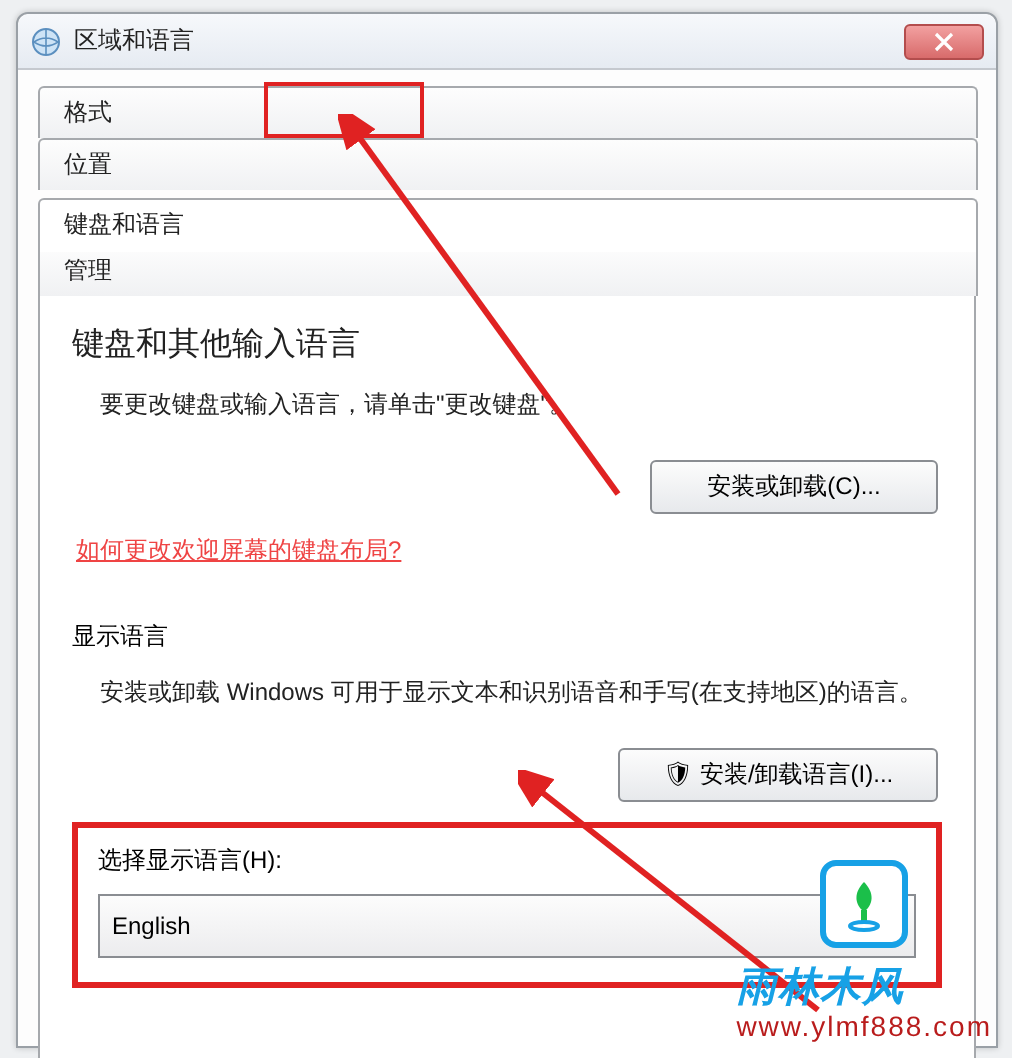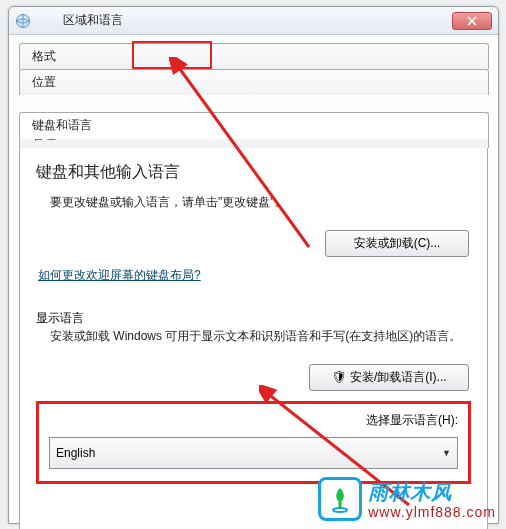--- a/index.html
+++ b/index.html
@@ -25,21 +25,20 @@
   }
   .titlebar {
     height: 28px;
     background: linear-gradient(#f6f8fb, #e6ebf2);
     border-bottom: 1px solid #c5c9cf;
     display: flex;
     align-items: center;
     padding: 0 6px;
     border-top-left-radius: 6px;
     border-top-right-radius: 6px;
-    gap: 26px;
   }
   .title-icon {
     width: 16px; height: 16px;
     margin-right: 6px;
     display: flex; align-items: center; justify-content: center;
   }
   .title-text { font-size: 12px; color: #222; }
   .title-spacer { flex: 1; }
   .close-btn {
     width: 40px; height: 18px;
@@ -67,21 +66,21 @@
     background: linear-gradient(#fdfdfd, #f0f1f3);
     margin-right: -1px;
     border-top-left-radius: 3px;
     border-top-right-radius: 3px;
     font-size: 12px;
     color: #222;
   }
   .tab.active {
     background: #fff;
     position: relative;
-    top: 17px;
+    top: 4px;
     padding-bottom: 5px;
   }
   .tab-highlight {
     position: absolute;
     border: 2px solid #e02222;
     top: -2px;
     left: 113px;
     width: 80px;
     height: 28px;
     pointer-events: none;
@@ -101,50 +100,51 @@
   .btn {
     border: 1px solid #8a8d92;
     background: linear-gradient(#fcfcfc, #e7e9ec);
     border-radius: 3px;
     padding: 4px 0;
     text-align: center;
     font-size: 12px;
     width: 144px;
   }
   .btn-row { display: flex; justify-content: flex-end; margin-bottom: 10px; margin-right: 2px;}
-  .link { color: #0c4a6e; text-decoration: underline; font-size: 12px; margin-left: 2px; cursor: pointer; }
+  .link { color: #ef4444; text-decoration: underline; font-size: 12px; margin-left: 2px; cursor: pointer; }
   .spacer1 { height: 26px; }
-  .display-lang-title { font-size: 12px; }
+  .display-lang-title { font-size: 12px; margin-bottom: 10px; }
   .dropdown-group {
     position: relative;
     border: 3px solid #e02222;
     padding: 8px 10px 12px 10px;
     margin-top: 10px;
   }
-  .dropdown-label { font-size: 12px; margin-bottom: 8px; text-align: right; }
+  .dropdown-label { font-size: 12px; margin-bottom: 8px; }
   .dropdown {
     border: 1px solid #8a8d92;
     background: linear-gradient(#fcfcfc, #ececee);
     height: 32px;
     display: flex;
     align-items: center;
     padding: 0 6px;
     justify-content: space-between;
   }
   .dropdown-value { font-size: 12px; }
   .dropdown-arrow { font-size: 9px; color: #333; }
   .arrow-svg { position: absolute; pointer-events: none; z-index: 20; }
   .watermark {
     position: absolute;
     right: 10px;
     bottom: 8px;
     display: flex;
     align-items: center;
     gap: 6px;
     z-index: 30;
+    flex-direction: column;
   }
   .wm-logo {
     width: 44px; height: 44px;
     border: 3px solid #17a1e6;
     border-radius: 8px;
     background: #fff;
     display: flex; align-items: center; justify-content: center;
   }
   .wm-text { display: flex; flex-direction: column; }
   .wm-line1 { color: #17a1e6; font-weight: bold; font-size: 20px; font-style: italic; letter-spacing: 1px;}

